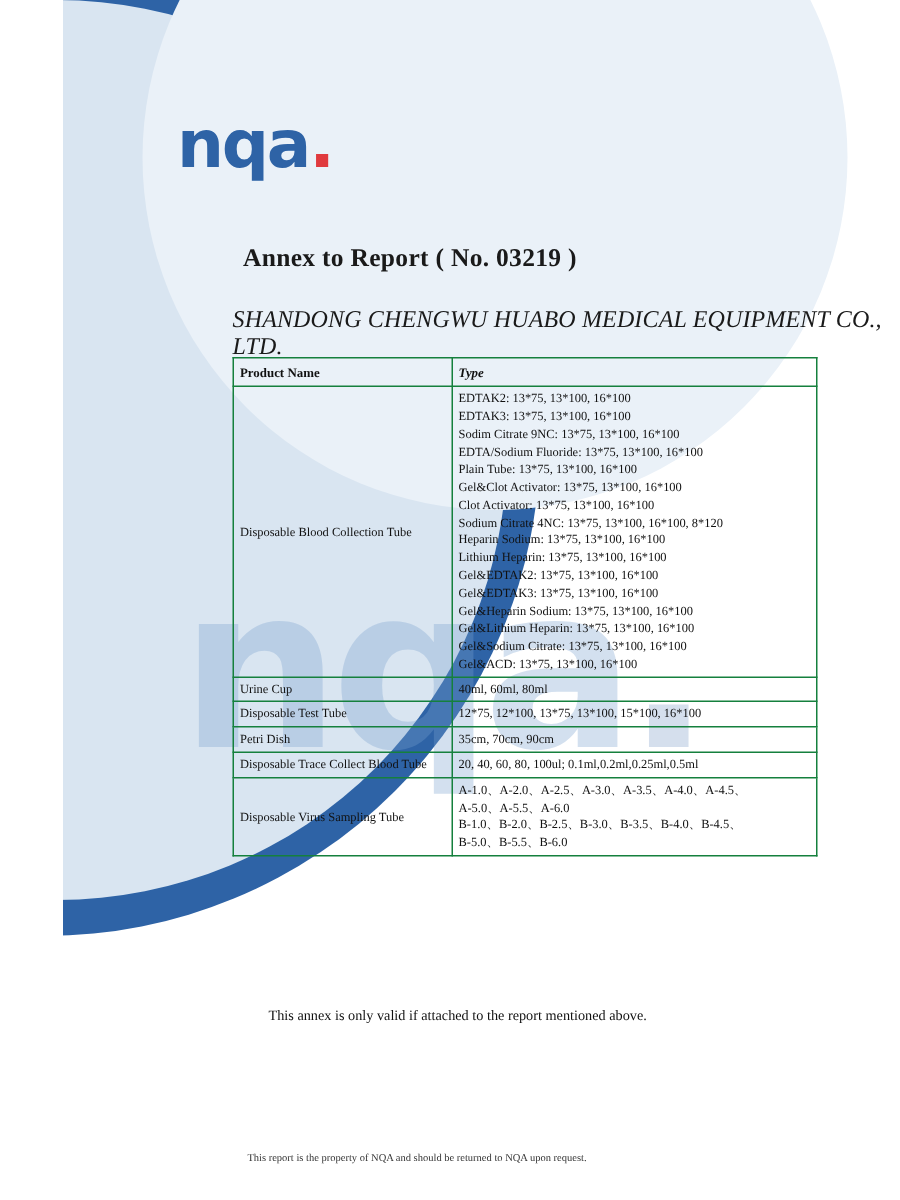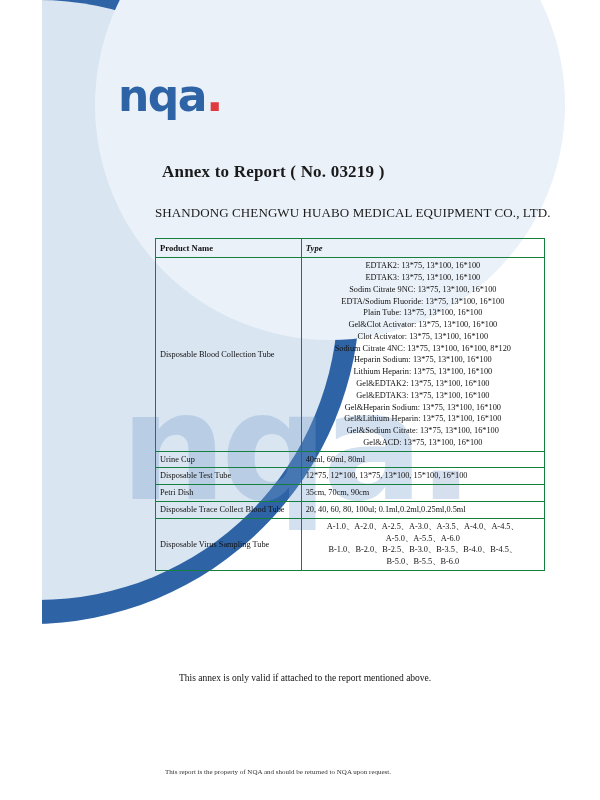--- a/index.html
+++ b/index.html
@@ -108,24 +108,25 @@
     font-size: 17px;
     font-weight: bold;
     color: #1a1a1a;
     letter-spacing: 0.2px;
     z-index: 3;
   }
   .company {
     position: absolute;
     left: 155px;
     top: 205px;
-    font-size: 13px;
+    font-size: 16px;
     color: #1a1a1a;
     letter-spacing: 0.1px;
     z-index: 3;
+    font-style: italic;
   }
 
   
   .tbl {
     position: absolute;
     left: 155px;
     top: 238px;
     width: 390px;
     border-collapse: collapse;
     z-index: 3;
@@ -143,21 +144,21 @@
   }
   .tbl th {
     font-weight: bold;
     font-size: 8.6px;
     text-align: left;
     padding: 3px 4px;
   }
   .col-name { width: 150px; }
   .col-type { width: 240px; font-style: italic; }
   td.name-cell { font-weight: normal; }
-  .type-lines div { white-space: nowrap; text-align: center; }
+  .type-lines div { white-space: nowrap; }
   .cell-pad { padding: 4px; }
 
   .footnote {
     position: absolute;
     left: 155px;
     top: 673px;
     font-size: 9.5px;
     color: #111;
     z-index: 3;
     margin-left: 24px;

